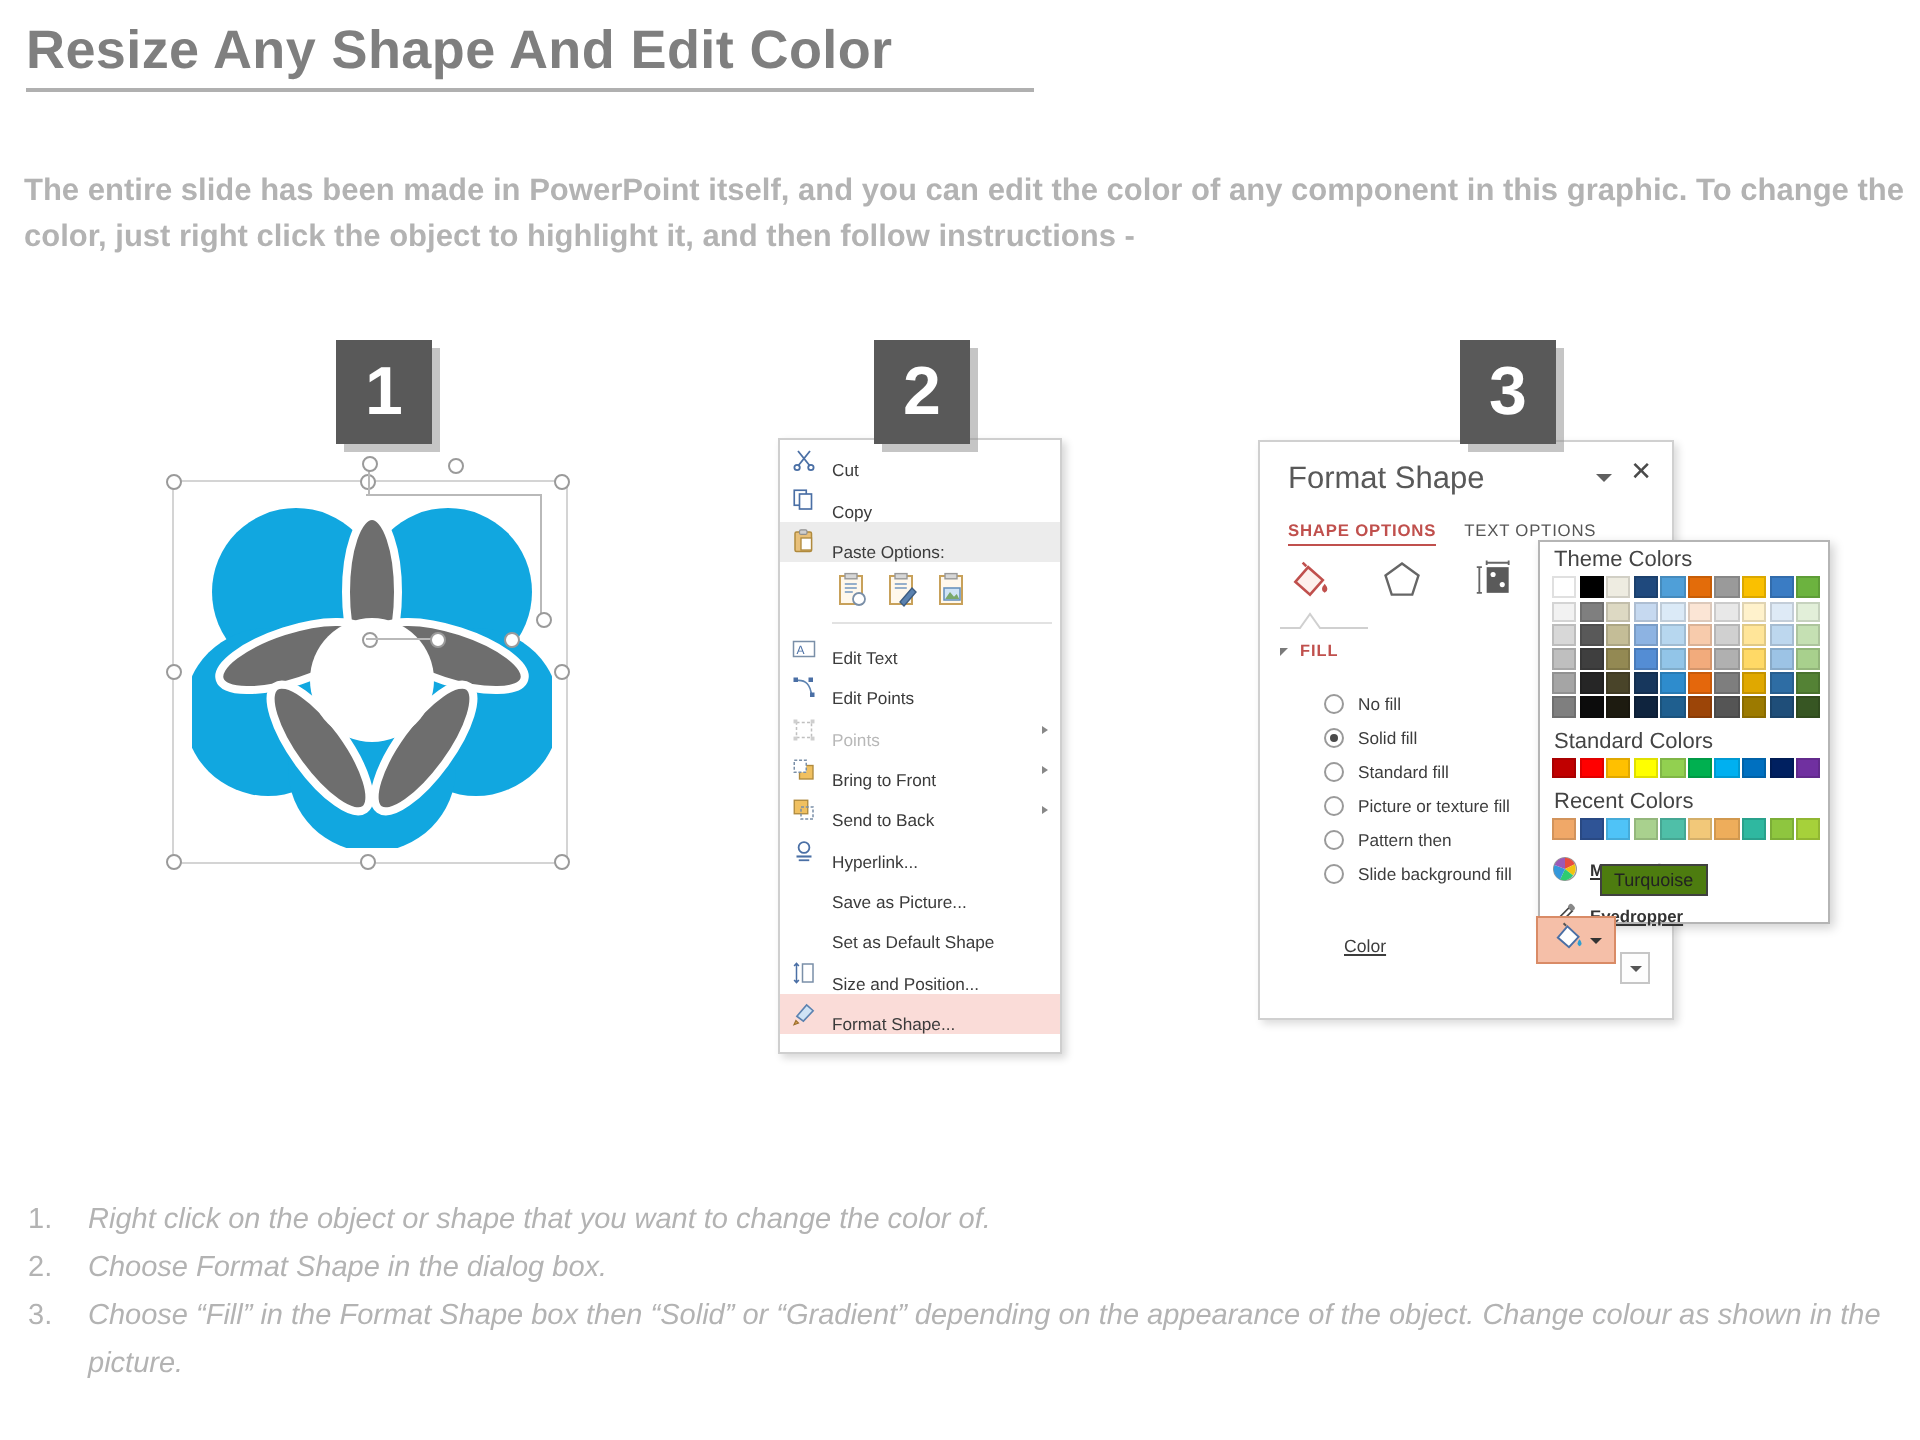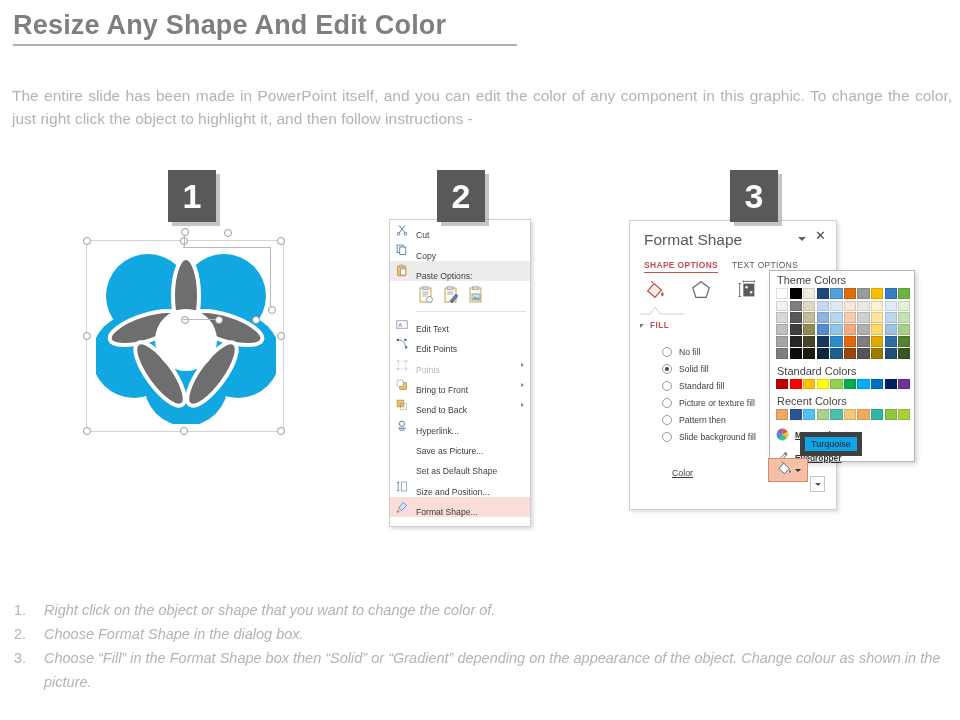--- a/index.html
+++ b/index.html
@@ -20,20 +20,21 @@
   }
   .title-rule{
     position:absolute;left:13px;top:44px;width:504px;height:2px;background:#b0b0b0;
   }
 
   
   .intro{
     position:absolute;left:12px;top:84px;width:940px;
     font-size:15.5px;line-height:23px;color:#b3b3b3;
     text-align:justify;
+    font-weight:bold;
   }
 
   
   .badge{
     position:absolute;width:48px;height:52px;
     background:#595959;
     color:#ffffff;font-size:34px;font-weight:bold;
     display:flex;align-items:center;justify-content:center;
     box-shadow:4px 4px 0 rgba(150,150,150,.55);
     z-index:30;
@@ -133,21 +134,21 @@
   }
   .cp-head{font-size:11px;color:#444;padding:3px 0 2px 7px;}
   .sw-grid{display:grid;grid-template-columns:repeat(10,12.2px);gap:1.4px;padding:0 0 0 6px;}
   .sw{width:12.2px;height:10.5px;border:.6px solid rgba(0,0,0,.12);box-sizing:border-box;}
   .sw-gap{height:3px;}
   .std-grid{display:grid;grid-template-columns:repeat(10,12.2px);gap:1.4px;padding:0 0 0 6px;}
   .cp-foot-row{display:flex;align-items:center;gap:6px;padding:8px 0 0 6px;font-size:8.4px;color:#333;font-weight:bold;}
   .cp-foot-row span{text-decoration:underline;}
   .tooltip{
     position:absolute;left:800px;top:432px;
-    background:#0ea5e9;border:5px solid #404040;
+    background:#4d7c0f;border:1px solid #404040;
     font-size:9px;color:#222;padding:2px 6px;z-index:70;white-space:nowrap;
   }
 
   
   .steps{
     position:absolute;left:14px;top:598px;width:930px;
     font-size:14.5px;line-height:24px;color:#b3b3b3;
   }
   .step{display:flex;}
   .step-n{width:30px;flex:none;}

